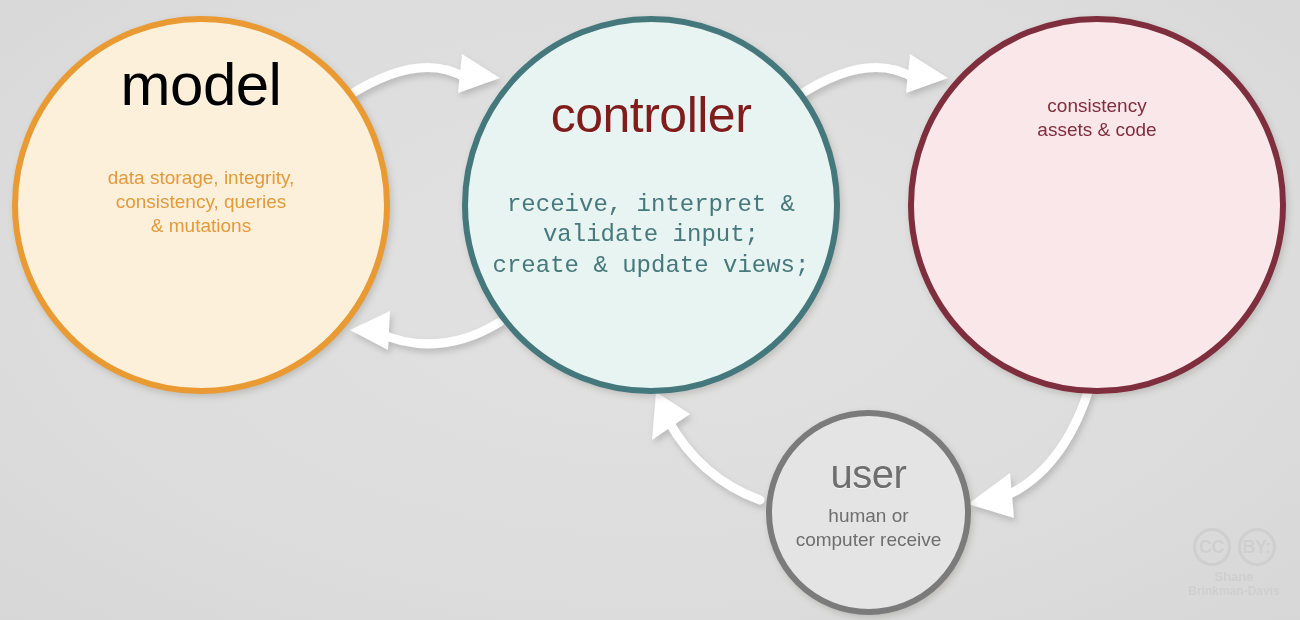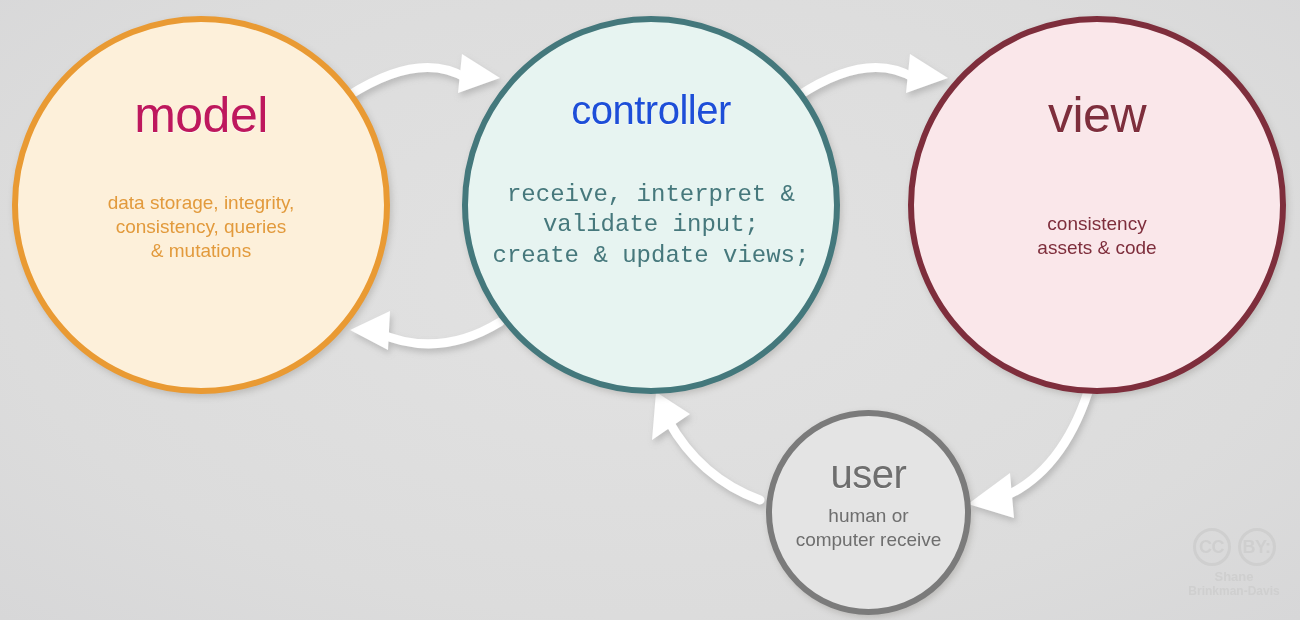--- a/index.html
+++ b/index.html
@@ -47,43 +47,43 @@
 
   
   #node-model {
     left: 12px;  top: 16px;
     width: 378px; height: 378px;
     background: #fdf0da;
     border: 6px solid #e99a33;
     box-shadow: 2px 3px 6px rgba(120,115,110,0.30);
   }
   #node-model .node-title {
-    margin-top: 68px;
-    font-size: 50px;
-    color: #be185d;
+    margin-top: 33px;
+    font-size: 60px;
+    color: #000000;
     text-shadow: 0 1px 0 rgba(255,255,255,0.65);
   }
   #node-model .node-desc {
     margin-top: 51px;
     font-size: 19px;
     color: #e29a3c;
   }
 
   
   #node-controller {
     left: 462px; top: 16px;
     width: 378px; height: 378px;
     background: #e7f4f1;
     border: 6px solid #44787c;
     box-shadow: 2px 3px 6px rgba(120,115,110,0.30);
   }
   #node-controller .node-title {
     margin-top: 68px;
-    font-size: 40px;
-    color: #1d4ed8;
+    font-size: 50px;
+    color: #7f1d1d;
     text-shadow: 0 1px 0 rgba(255,255,255,0.65);
   }
   #node-controller .node-desc {
     margin-top: 50px;
     font-size: 24px;
     color: #46787c;
     font-family: Liberation Mono, monospace;
   }
 
   
@@ -217,21 +217,20 @@
 
   <div class="node" id="node-controller">
     <div class="node-title">controller</div>
     <div class="node-desc">
       <div>receive, interpret &amp; validate input;</div>
       <div>create &amp; update views;</div>
     </div>
   </div>
 
   <div class="node" id="node-view">
-    <div class="node-title">view</div>
     <div class="node-desc">
       <div>consistency</div>
       <div>assets &amp; code</div>
     </div>
   </div>
 
   <div class="node" id="node-user">
     <div class="node-title">user</div>
     <div class="node-desc">
       <div>human or</div>

